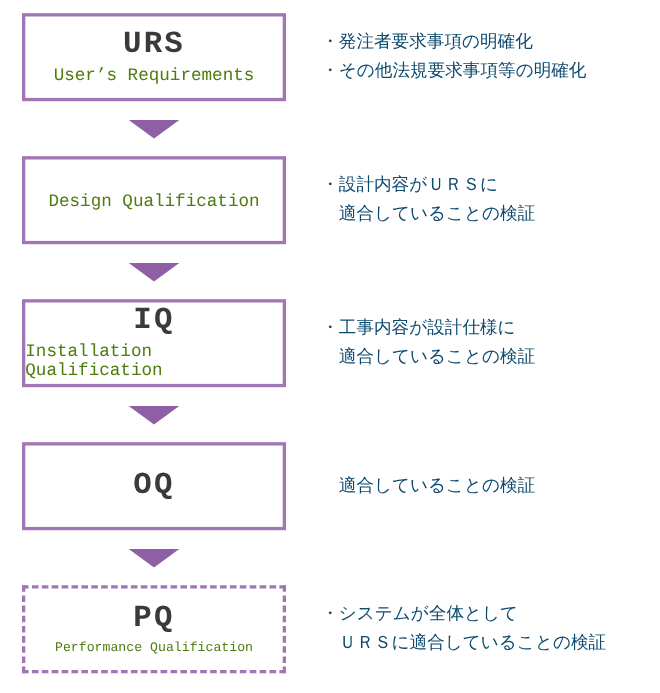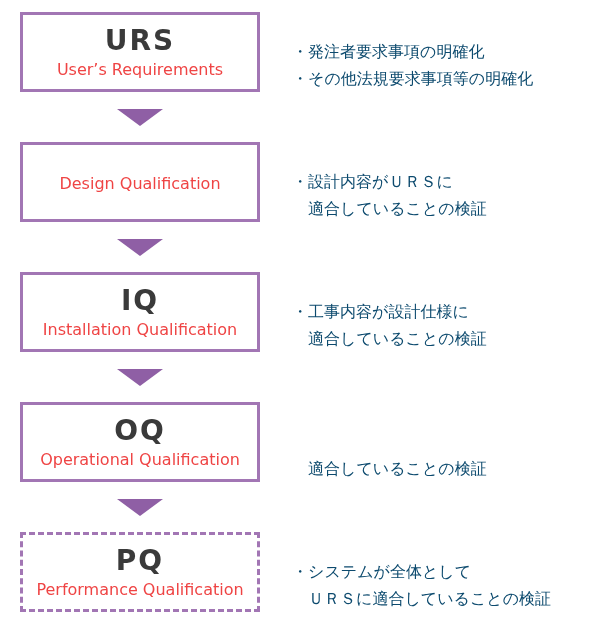--- a/index.html
+++ b/index.html
@@ -12,23 +12,24 @@
     position: relative;
     width: 600px;
     height: 630px;
     background: #ffffff;
     box-sizing: border-box;
     padding-top: 12px;
     overflow: hidden;
   }
   .step-row {
     display: flex;
-    align-items: flex-end;
+    align-items: center;
     padding-left: 20px;
     height: 80px;
+    font-family: Liberation Mono, monospace;
   }
   .box {
     width: 240px;
     height: 80px;
     box-sizing: border-box;
     border: 3px solid var(--accent, #a276b4);
     background: #ffffff;
     display: flex;
     flex-direction: column;
     justify-content: center;
@@ -40,26 +41,26 @@
   }
   .acronym {
     font-size: 28px;
     font-weight: bold;
     letter-spacing: 2px;
     color: #3a3a3a;
     line-height: 1.1;
   }
   .fullname {
     font-size: 16px;
-    color: #ef4444;
+    color: #4d7c0f;
     margin-top: 4px;
     line-height: 1.1;
   }
   .box.dashed .fullname {
-    font-size: 16px;
+    font-size: 12px;
   }
   .notes {
     margin-left: 32px;
     flex: 1;
   }
   .note-line {
     font-size: 16px;
     color: #0c4a6e;
     line-height: 1.65;
     white-space: nowrap;
@@ -131,21 +132,20 @@
     </div>
   </div>
 
   <div class="arrow-row">
     <div class="arrow"></div>
   </div>
 
   <div class="step-row">
     <div class="box">
       <div class="acronym">OQ</div>
-      <div class="fullname">Operational Qualification</div>
     </div>
     <div class="notes">
       <div class="note-line cont">適合していることの検証</div>
     </div>
   </div>
 
   <div class="arrow-row">
     <div class="arrow"></div>
   </div>
 

